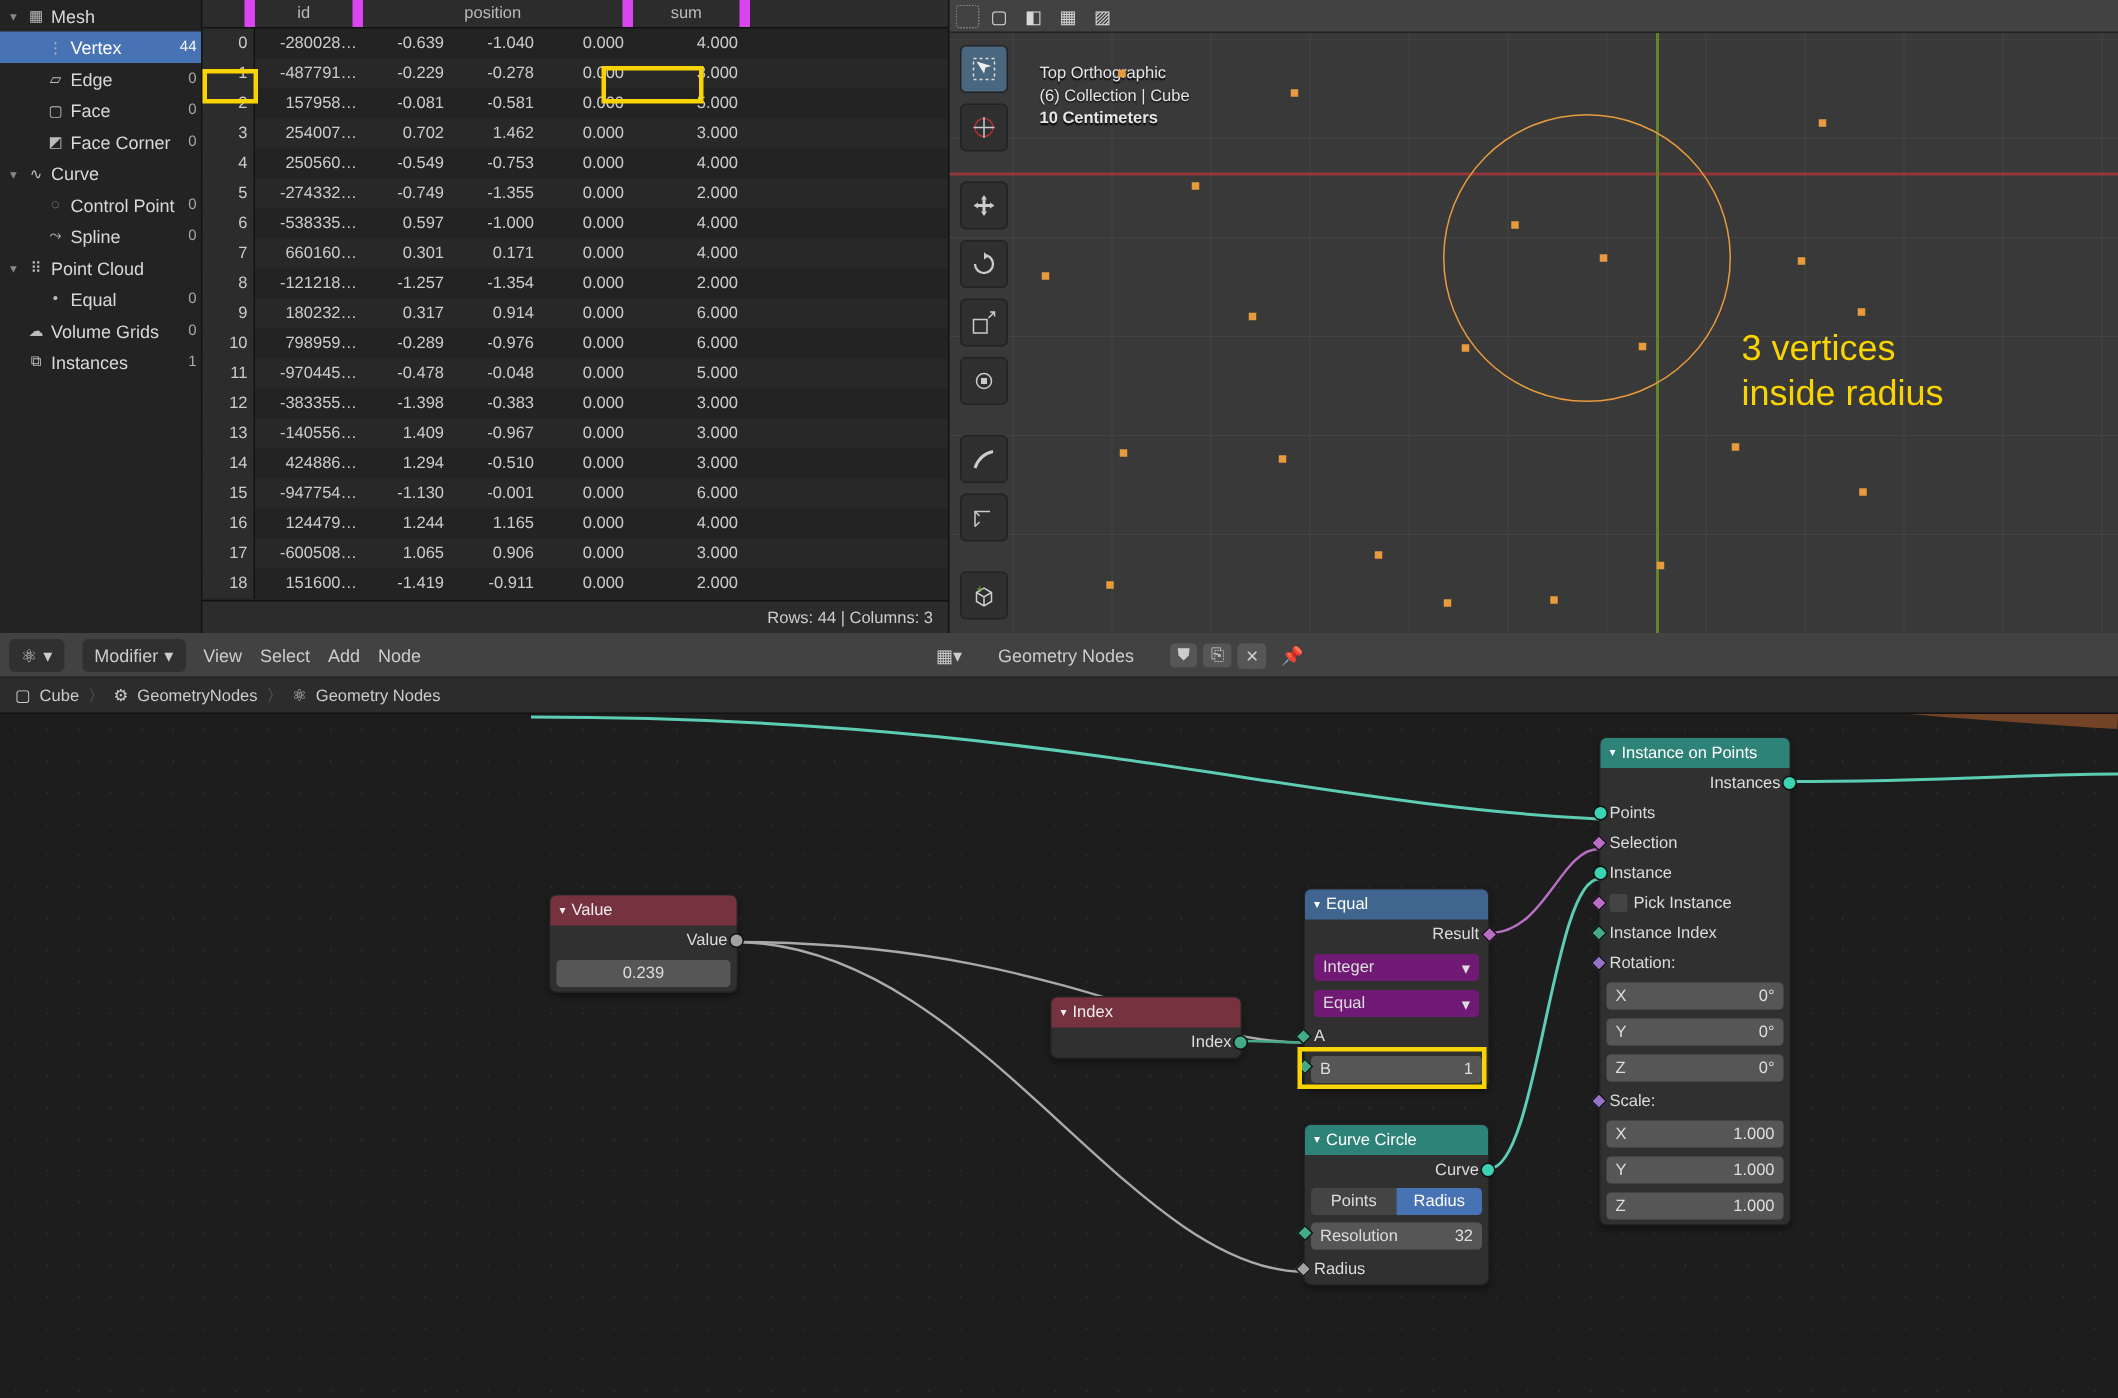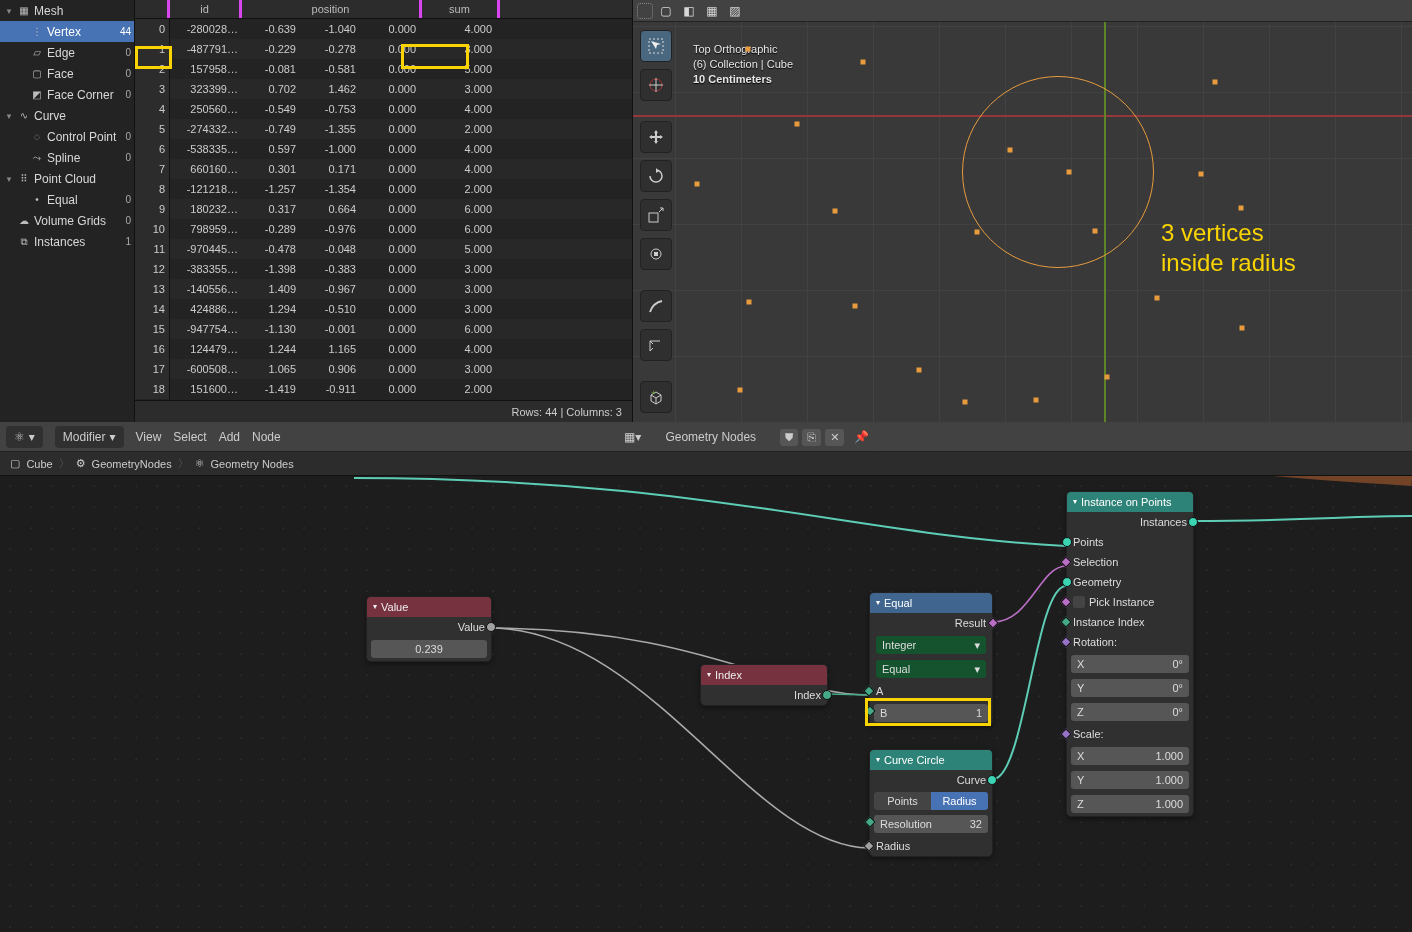--- a/index.html
+++ b/index.html
@@ -19,21 +19,21 @@
   .tree-row.lvl2{padding-left:30px;}
   .tree-row.active{background:var(--blue); color:#fff;}
   .tree-row .count{margin-left:auto; font-size:10px; color:#aaa;}
   .tree-row.active .count{color:#fff;}
   .disclose{width:10px; text-align:center; font-size:9px; color:#888;}
   .ico{width:14px; height:14px; display:inline-flex; align-items:center; justify-content:center; font-size:10px; color:#bbb;}
 
   
   .sheet{flex:1; background:var(--panel-darker); position:relative; display:flex; flex-direction:column;}
   .sheet-head{display:flex; background:#2c2c2c; height:19px; border-bottom:1px solid #111;}
-  .sheet-head div{text-align:center; font-size:11px; color:#bbb; line-height:19px; border-right:3px solid #d946ef;}
+  .sheet-head div{text-align:center; font-size:11px; color:#bbb; line-height:19px; border-right:7px solid #d946ef;}
   .col-idx{width:35px;} .col-id{width:72px;} .col-pos{width:180px;} .col-sum{width:78px;}
   .sheet-body{flex:1; overflow:hidden; position:relative;}
   .row{display:flex; height:20px; line-height:20px; font-size:11px;}
   .row:nth-child(even){background:#282828;}
   .c-idx{width:35px; text-align:right; padding-right:4px; background:#2c2c2c; color:#ccc; border-right:1px solid #111;}
   .c-id{width:72px; text-align:right; padding-right:4px; color:#ccc; overflow:hidden; white-space:nowrap;}
   .c-px, .c-py, .c-pz{width:60px; text-align:right; padding-right:6px; color:#ccc;}
   .c-sum{width:78px; text-align:right; padding-right:8px; color:#ccc;}
   .hl-box{position:absolute; border:3px solid var(--yellow); pointer-events:none;}
   .sheet-status{height:22px; line-height:22px; text-align:right; padding-right:10px; background:#2c2c2c; border-top:1px solid #111; color:#ccc; font-size:11px;}
@@ -81,21 +81,21 @@
   .hdr-teal{background:var(--teal-hdr); color:#fff;}
   .nrow{height:20px; display:flex; align-items:center; padding:0 6px; position:relative;}
   .nrow.right{justify-content:flex-end;}
   .sock{position:absolute; width:10px; height:10px; border-radius:50%; top:5px; border:1px solid #111;}
   .sock.left{left:-5px;} .sock.right{right:-5px;}
   .sock.geo{background:#3bd4b2;}
   .sock.float{background:#a1a1a1;}
   .sock.dia{border-radius:0; transform:rotate(45deg); width:8px; height:8px; top:6px;}
   .field{background:#565656; border-radius:3px; height:18px; display:flex; align-items:center; justify-content:center; flex:1; margin:1px 0;}
   .field.between{justify-content:space-between; padding:0 6px;}
-  .sel{background:#14532d; border-radius:3px; height:18px; display:flex; align-items:center; padding:0 6px; flex:1; margin:1px 2px;}
+  .sel{background:#701a75; border-radius:3px; height:18px; display:flex; align-items:center; padding:0 6px; flex:1; margin:1px 2px;}
   .node .pad{padding:2px 4px;}
   .yellowbox{position:absolute; border:3px solid var(--yellow); pointer-events:none;}
   .chk{width:12px; height:12px; background:#444; border-radius:2px; margin-right:4px;}
   .toggle-grp{display:flex; gap:0; flex:1;}
   .toggle-grp span{flex:1; text-align:center; background:#444; height:18px; line-height:18px;}
   .toggle-grp span.on{background:var(--blue); color:#fff;}
   .toggle-grp span:first-child{border-radius:3px 0 0 3px;}
   .toggle-grp span:last-child{border-radius:0 3px 3px 0;}
 </style>
 </head>
@@ -195,21 +195,21 @@
         <div class="row">
           <div class="c-idx">2</div>
           <div class="c-id">157958…</div>
           <div class="c-px">-0.081</div>
           <div class="c-py">-0.581</div>
           <div class="c-pz">0.000</div>
           <div class="c-sum">5.000</div>
         </div>
         <div class="row">
           <div class="c-idx">3</div>
-          <div class="c-id">323399…</div>
+          <div class="c-id">254007…</div>
           <div class="c-px">0.702</div>
           <div class="c-py">1.462</div>
           <div class="c-pz">0.000</div>
           <div class="c-sum">3.000</div>
         </div>
         <div class="row">
           <div class="c-idx">4</div>
           <div class="c-id">250560…</div>
           <div class="c-px">-0.549</div>
           <div class="c-py">-0.753</div>
@@ -245,21 +245,21 @@
           <div class="c-id">-121218…</div>
           <div class="c-px">-1.257</div>
           <div class="c-py">-1.354</div>
           <div class="c-pz">0.000</div>
           <div class="c-sum">2.000</div>
         </div>
         <div class="row">
           <div class="c-idx">9</div>
           <div class="c-id">180232…</div>
           <div class="c-px">0.317</div>
-          <div class="c-py">0.664</div>
+          <div class="c-py">0.914</div>
           <div class="c-pz">0.000</div>
           <div class="c-sum">6.000</div>
         </div>
         <div class="row">
           <div class="c-idx">10</div>
           <div class="c-id">798959…</div>
           <div class="c-px">-0.289</div>
           <div class="c-py">-0.976</div>
           <div class="c-pz">0.000</div>
           <div class="c-sum">6.000</div>
@@ -591,21 +591,21 @@
       <div class="nrow">
           <span class="sock geo left"></span>
           <span>Points</span>
         </div>
       <div class="nrow">
           <span class="sock dia left" style="background:#ba6fc6"></span>
           <span>Selection</span>
         </div>
       <div class="nrow">
           <span class="sock geo left"></span>
-          <span>Geometry</span>
+          <span>Instance</span>
         </div>
       <div class="nrow">
           <span class="sock dia left" style="background:#ba6fc6"></span>
           <span class="chk"></span>
           <span>Pick Instance</span>
         </div>
       <div class="nrow">
           <span class="sock dia left" style="background:#4a8"></span>
           <span>Instance Index</span>
         </div>

